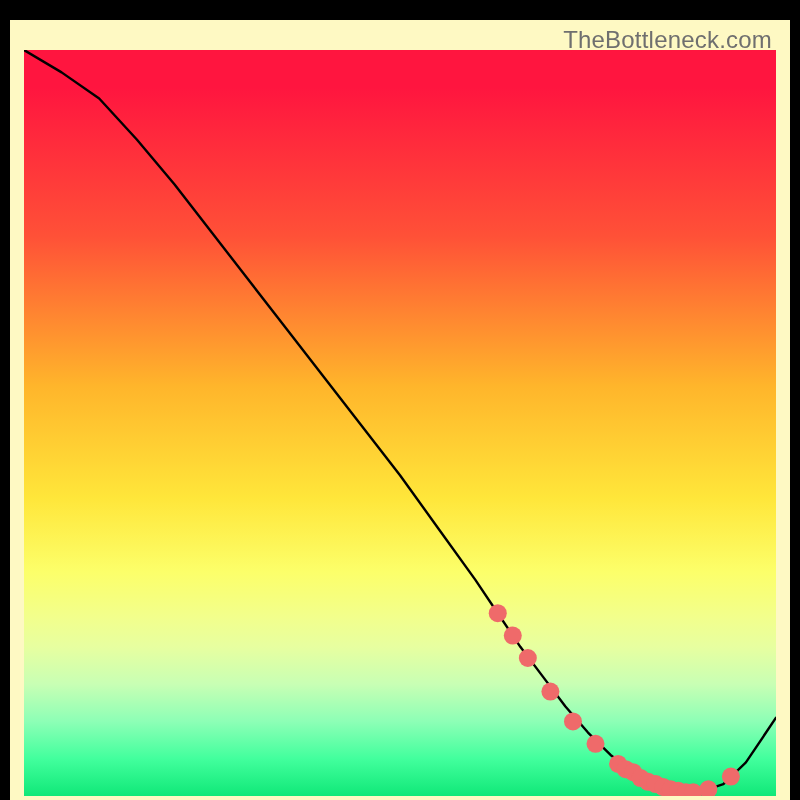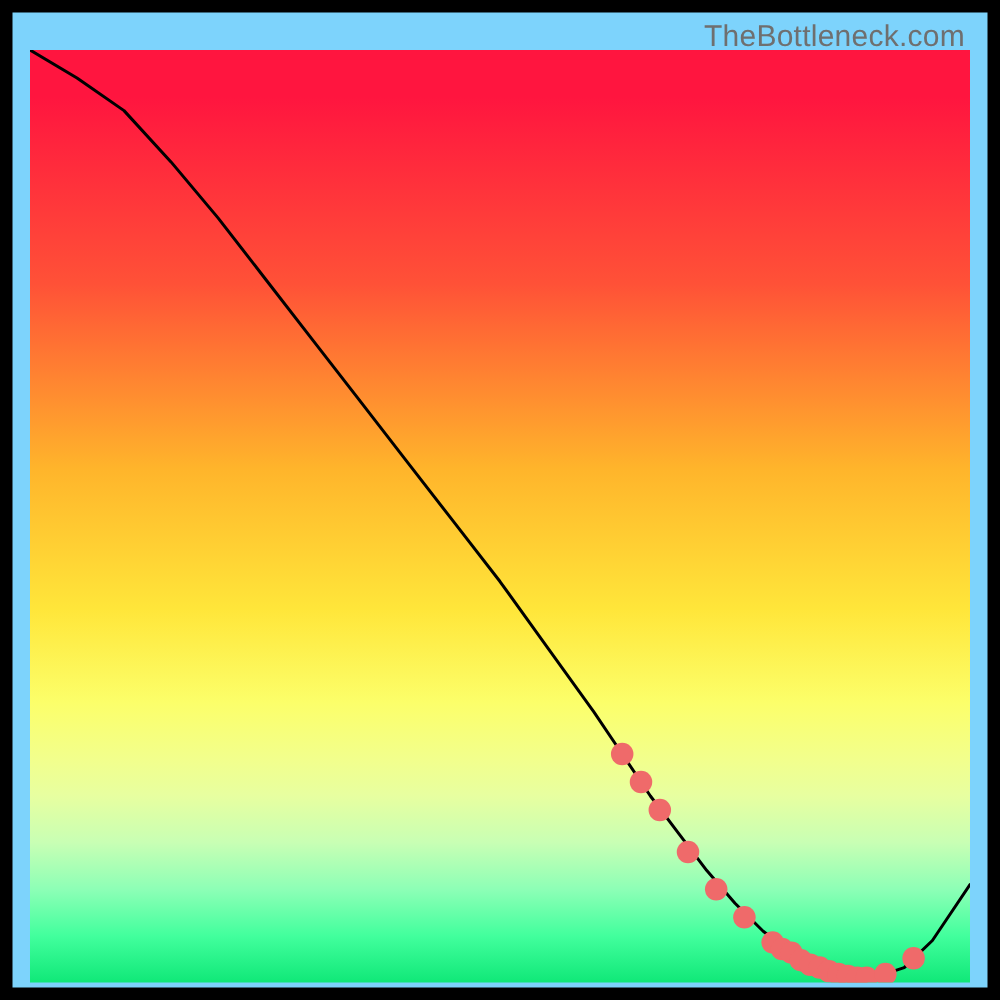--- a/index.html
+++ b/index.html
@@ -7,24 +7,24 @@
     padding: 0;
     width: 800px;
     height: 800px;
     background: #000;
     overflow: hidden;
     font-family: Arial, Helvetica, sans-serif;
   }
   .frame {
     position: absolute;
     left: 10px;
-    top: 10px;
+    top: 20px;
     width: 780px;
     height: 780px;
-    background: #7dd3fc;
+    background: #fef9c3;
   }
   .plot-area {
     position: absolute;
     left: 14px;
     top: 30px;
     width: 752px;
     height: 746px;
     background: linear-gradient(
       to bottom,
       #ff153f 0%,

